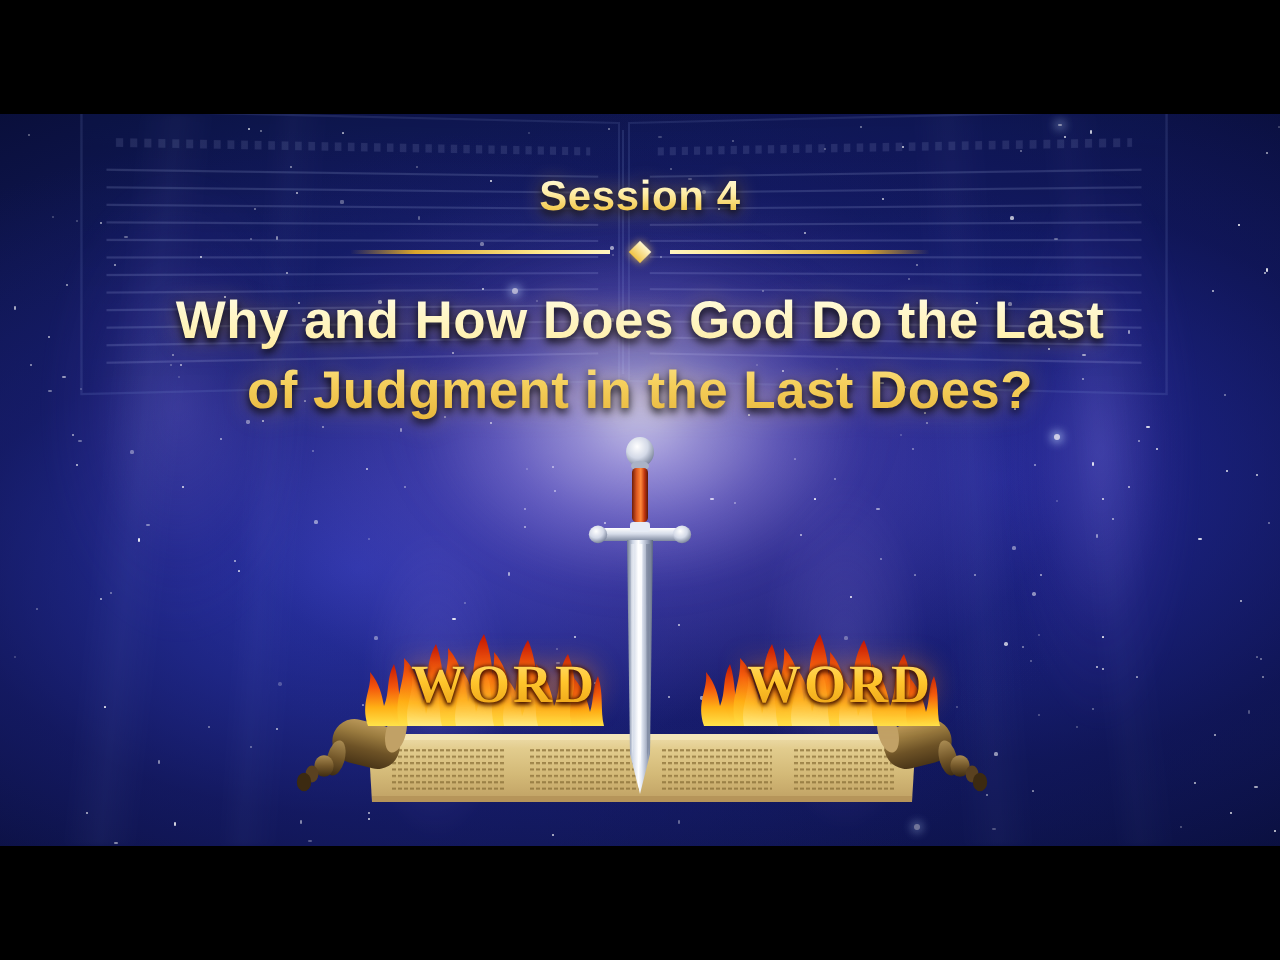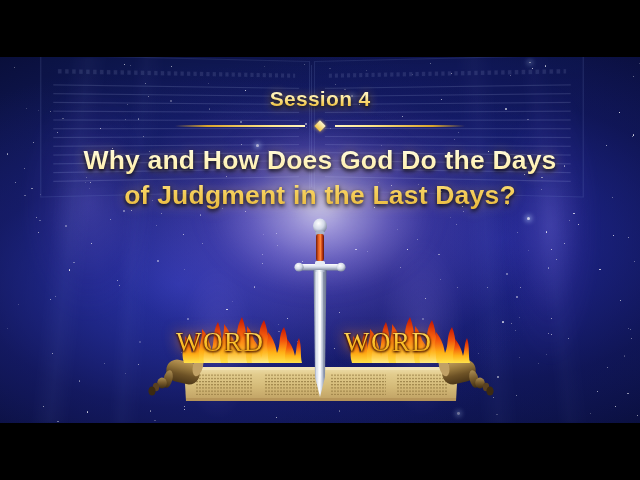--- a/index.html
+++ b/index.html
@@ -268,27 +268,27 @@
 
   .flames {
     position: absolute;
     left: 0;
     top: 0;
     width: 128px;
     height: 58px;
   }
   .word-text {
     position: absolute;
-    left: 0;
+    left: 12px;
     top: 22px;
     width: 128px;
-    text-align: left;
+    text-align: center;
     font-family: "Liberation Serif", "DejaVu Serif", serif;
     font-size: 27px;
-    font-weight: normal;
+    font-weight: bold;
     letter-spacing: 1.5px;
     color: #ffc82e;
     background: linear-gradient(180deg, #ffe27a 0%, #ffc52c 45%, #e89a10 100%);
     -webkit-background-clip: text;
     background-clip: text;
     -webkit-text-fill-color: transparent;
     filter: drop-shadow(0 0 1px #4a1800) drop-shadow(0 1px 1px rgba(60,12,0,0.95)) drop-shadow(0 0 7px rgba(255,140,20,0.7));
   }
 
   
@@ -572,22 +572,22 @@
     <div class="title-block">
       <div class="session-label">Session 4</div>
 
       <div class="divider">
         <div class="bar left"></div>
         <div class="diamond"></div>
         <div class="bar right"></div>
       </div>
 
       <div class="main-title">
-        <span class="line">Why and How Does God Do the Days</span>
-        <span class="line">of Judgment in the Last Days?</span>
+        <span class="line">Why and How Does God Do the Last</span>
+        <span class="line">of Judgment in the Last Does?</span>
       </div>
     </div>
 
     <div class="sword">
       <svg viewBox="0 0 56 185" width="56" height="185" aria-hidden="true">
         <defs>
           <linearGradient id="bladeGrad" x1="0" y1="0" x2="1" y2="0">
             <stop offset="0%" stop-color="#6f7a92"></stop>
             <stop offset="22%" stop-color="#cfd7e6"></stop>
             <stop offset="44%" stop-color="#ffffff"></stop>

